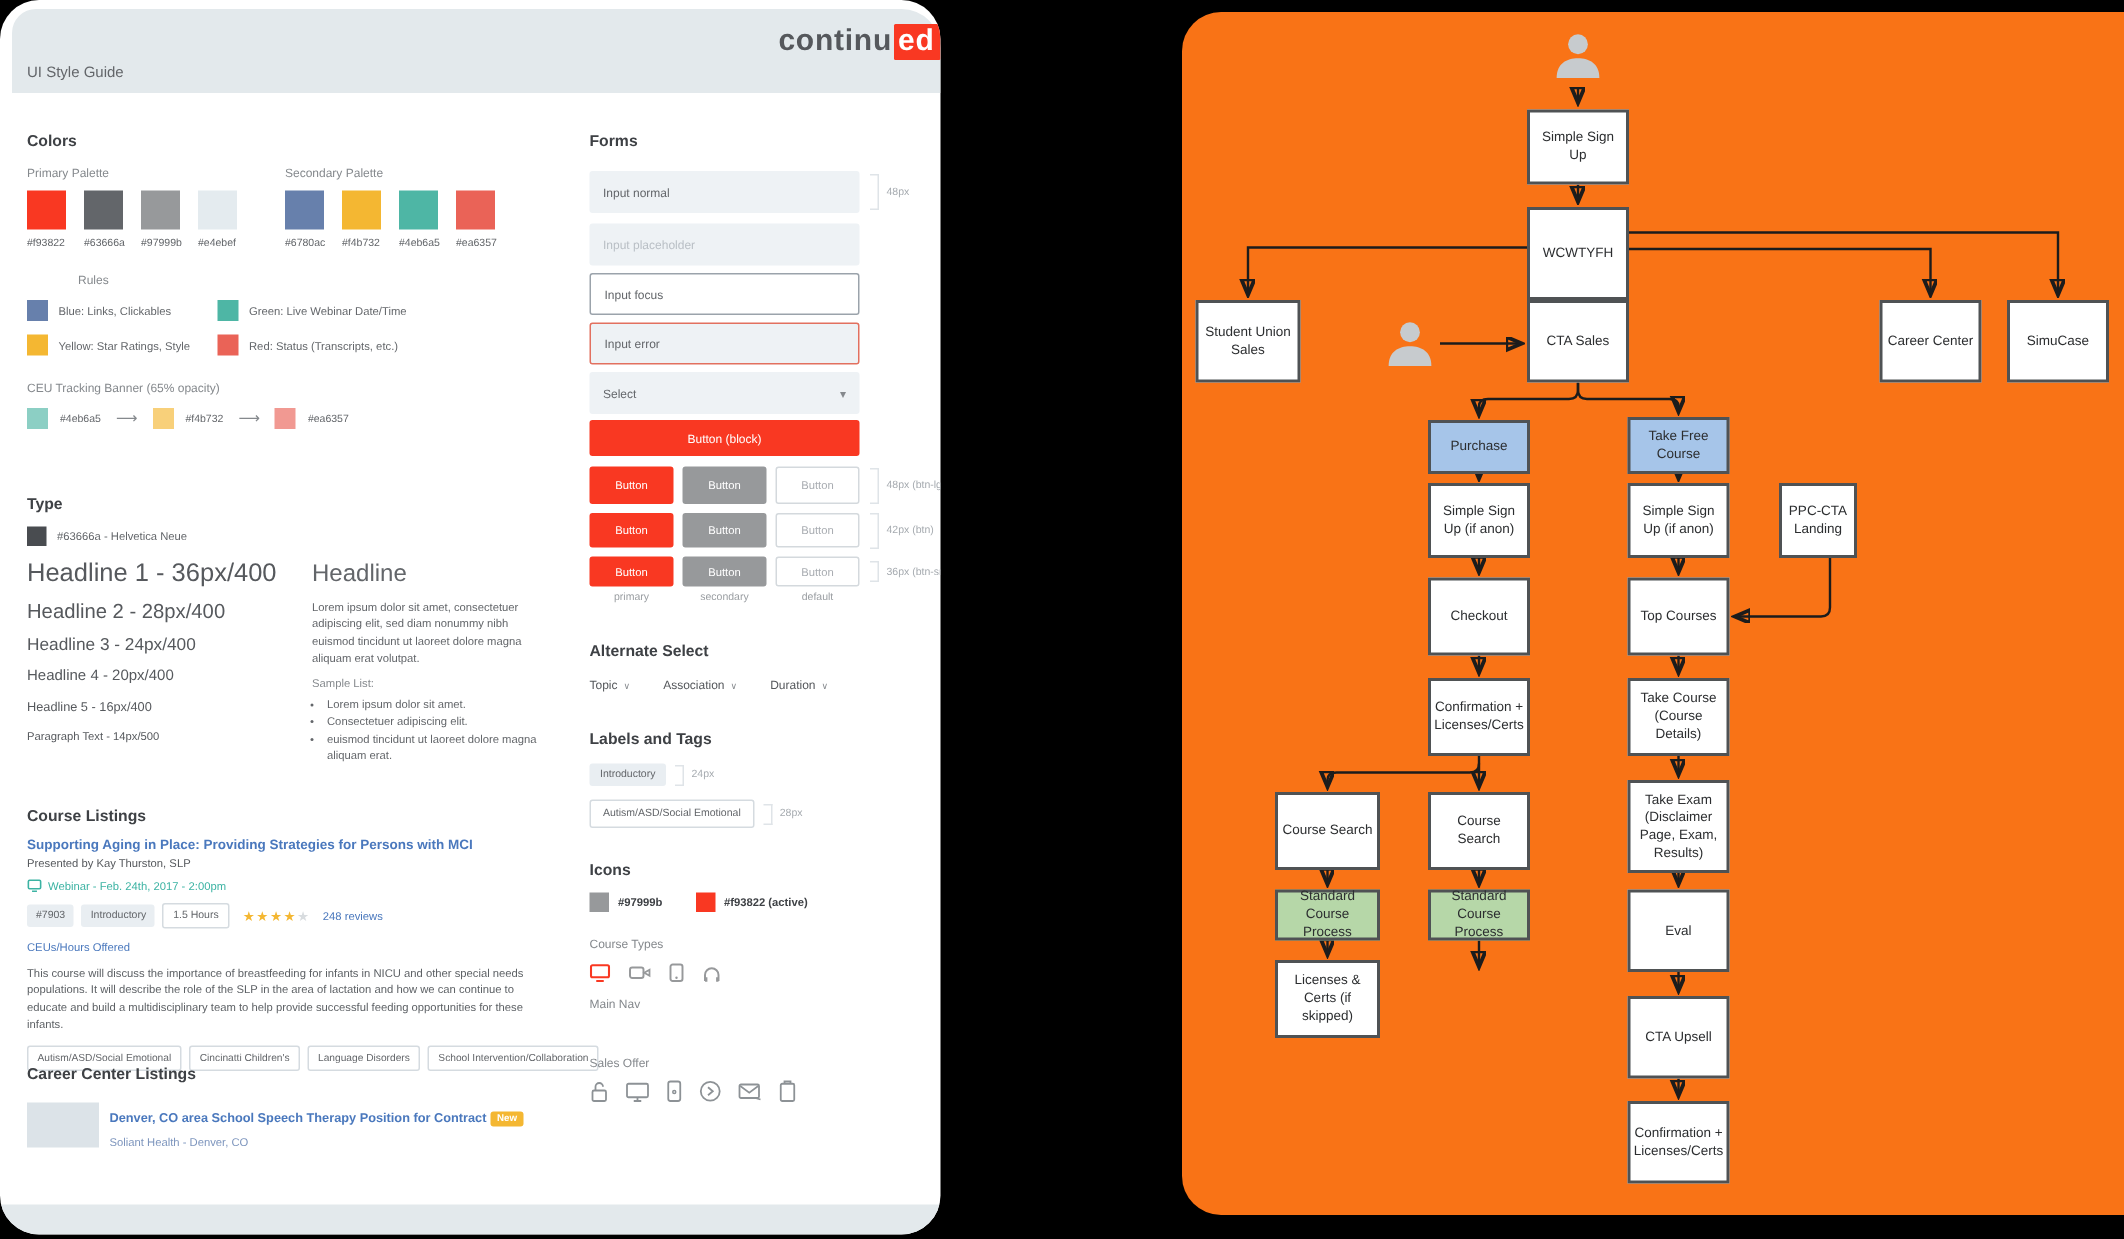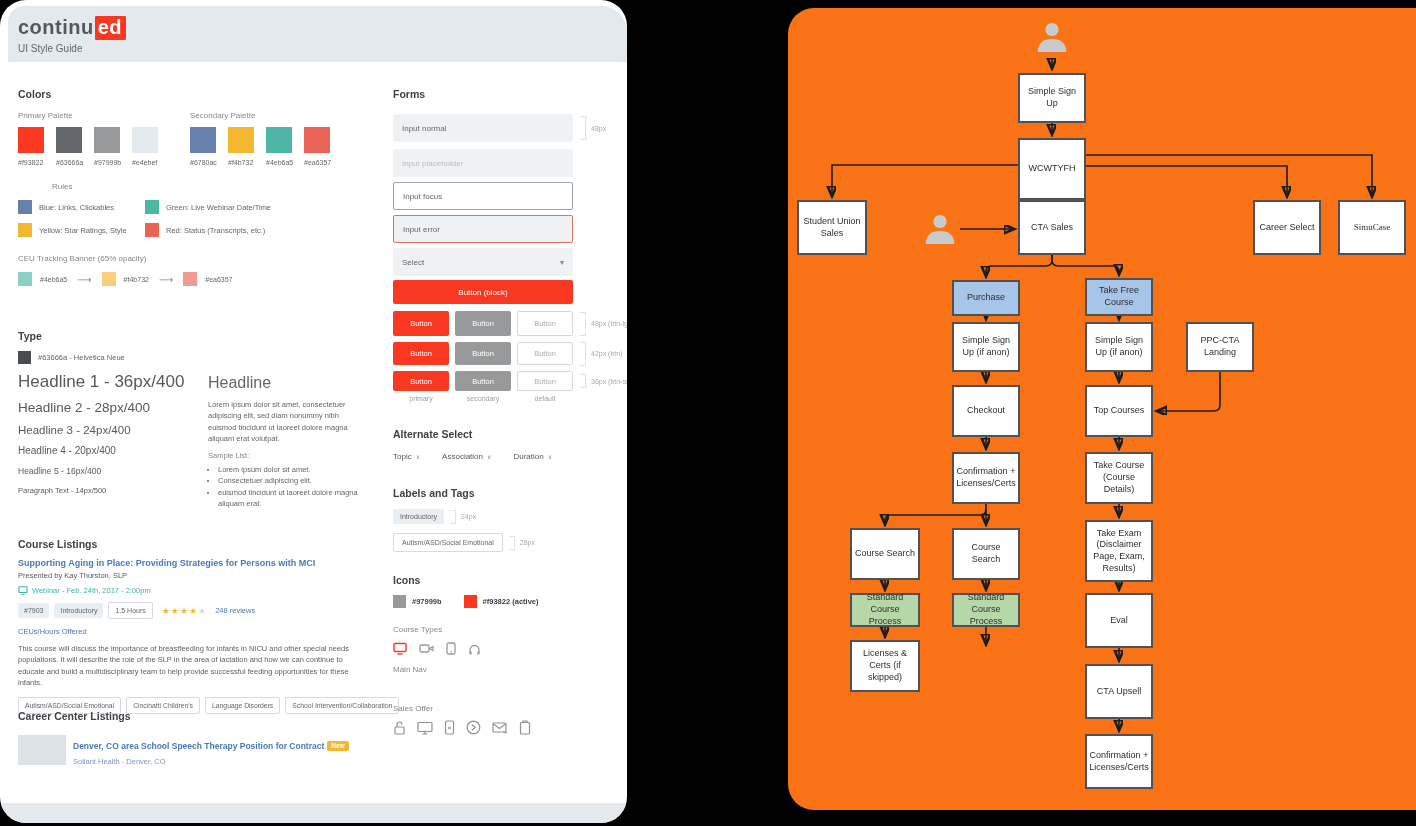--- a/index.html
+++ b/index.html
@@ -5,21 +5,21 @@
   * { margin:0; padding:0; box-sizing:border-box; }
   html,body { width:1416px; height:826px; background:#000; overflow:hidden;
               font-family:"Liberation Sans", sans-serif; }
   .stage { position:relative; width:1416px; height:826px; }
 
   
   .card-left { position:absolute; left:0; top:0; width:627px; height:823px;
                background:#fff; border-radius:26px; overflow:hidden; }
   .card-header { position:absolute; left:8px; top:6px; right:0; height:56px;
                  background:#e3e9ec; border-radius:16px 26px 0 0; padding:10px 0 0 10px; }
-  .logo { font-size:20px; font-weight:700; color:#55585c; letter-spacing:.5px; }
+  .logo { font-size:20px; font-weight:700; color:#55585c; letter-spacing:.5px;text-align:right; }
   .logo-ed { display:inline-block; background:#f93822; color:#fff; padding:0 4px 1px 3px;
              margin-left:1px; border-radius:1px; }
   .subtitle { font-size:10px; color:#63666a; margin-top:3px; }
   .card-footer { position:absolute; left:0; right:0; bottom:0; height:20px; background:#e3e9ec; }
 
   .sec-h { font-size:10.5px; font-weight:700; color:#3e4145; }
   .sub-label { font-size:8px; color:#85898d; }
   .hexlab { font-size:7px; color:#63666a; }
 
   
@@ -507,38 +507,38 @@
       <div class="fnode" style="left:230px;top:130px;width:68px;height:62px;">
           <span>WCWTYFH</span>
         </div>
       <div class="fnode" style="left:9px;top:192px;width:70px;height:55px;">
           <span>Student Union Sales</span>
         </div>
       <div class="fnode" style="left:230px;top:192px;width:68px;height:55px;">
           <span>CTA Sales</span>
         </div>
       <div class="fnode" style="left:465px;top:192px;width:68px;height:55px;">
-          <span>Career Select</span>
-        </div>
-      <div class="fnode" style="left:550px;top:192px;width:68px;height:55px;font-family:Liberation Serif, serif;">
+          <span>Career Center</span>
+        </div>
+      <div class="fnode" style="left:550px;top:192px;width:68px;height:55px;">
           <span>SimuCase</span>
         </div>
       <div class="fnode blue" style="left:164px;top:272px;width:68px;height:36px;">
           <span>Purchase</span>
         </div>
       <div class="fnode blue" style="left:297px;top:270px;width:68px;height:38px;">
           <span>Take Free Course</span>
         </div>
       <div class="fnode" style="left:164px;top:314px;width:68px;height:50px;">
           <span>Simple Sign Up (if anon)</span>
         </div>
       <div class="fnode" style="left:297px;top:314px;width:68px;height:50px;">
           <span>Simple Sign Up (if anon)</span>
         </div>
-      <div class="fnode" style="left:398px;top:314px;width:68px;height:50px;">
+      <div class="fnode" style="left:398px;top:314px;width:52px;height:50px;">
           <span>PPC-CTA Landing</span>
         </div>
       <div class="fnode" style="left:164px;top:377px;width:68px;height:52px;">
           <span>Checkout</span>
         </div>
       <div class="fnode" style="left:297px;top:377px;width:68px;height:52px;">
           <span>Top Courses</span>
         </div>
       <div class="fnode" style="left:164px;top:444px;width:68px;height:52px;">
           <span>Confirmation + Licenses/Certs</span>

